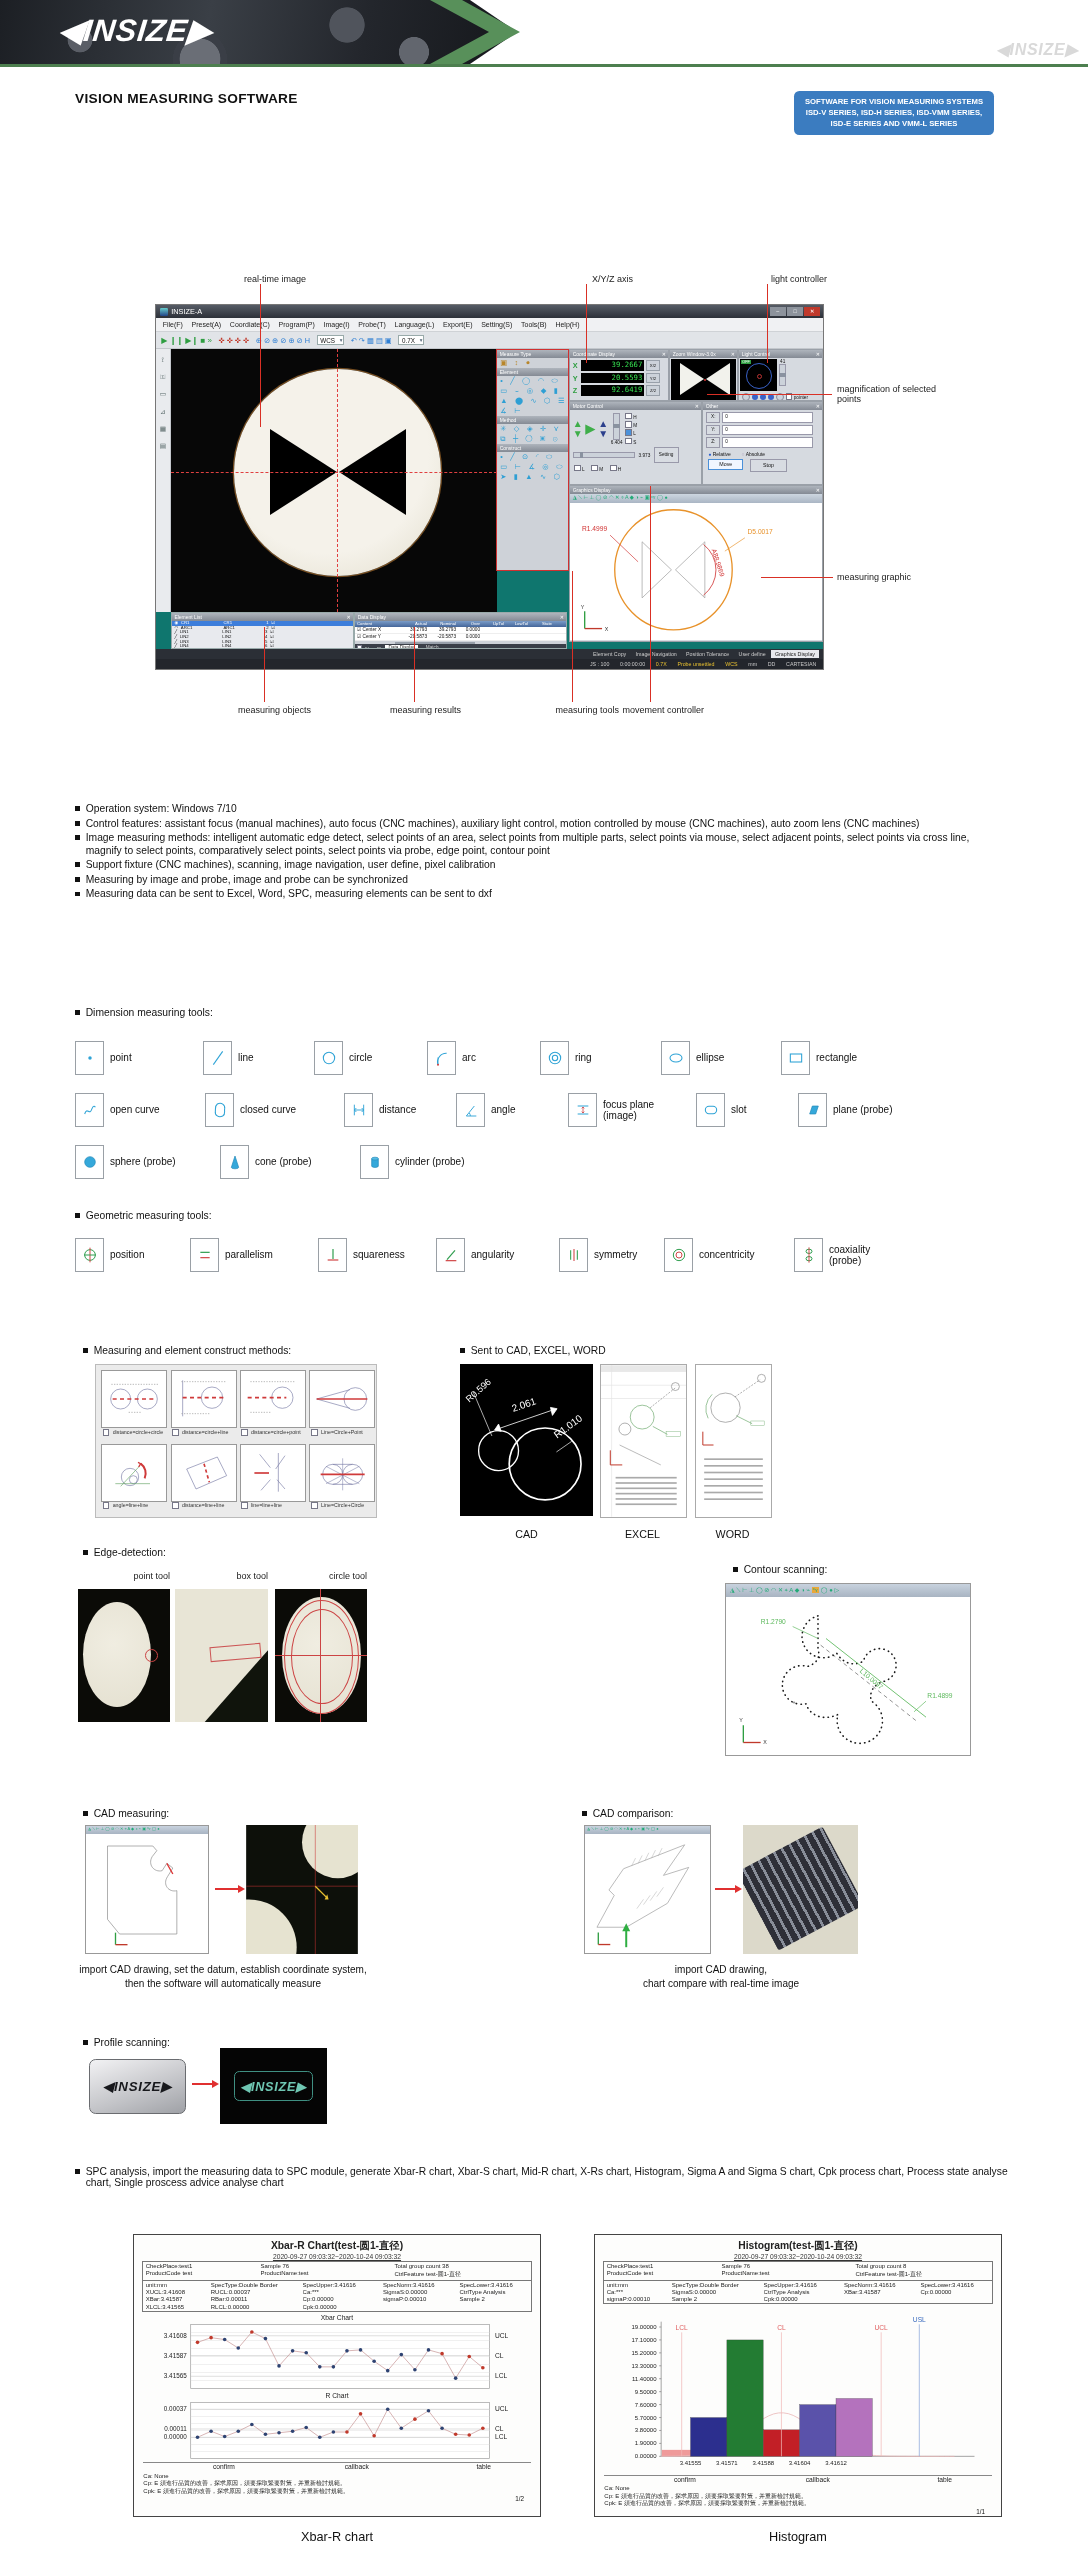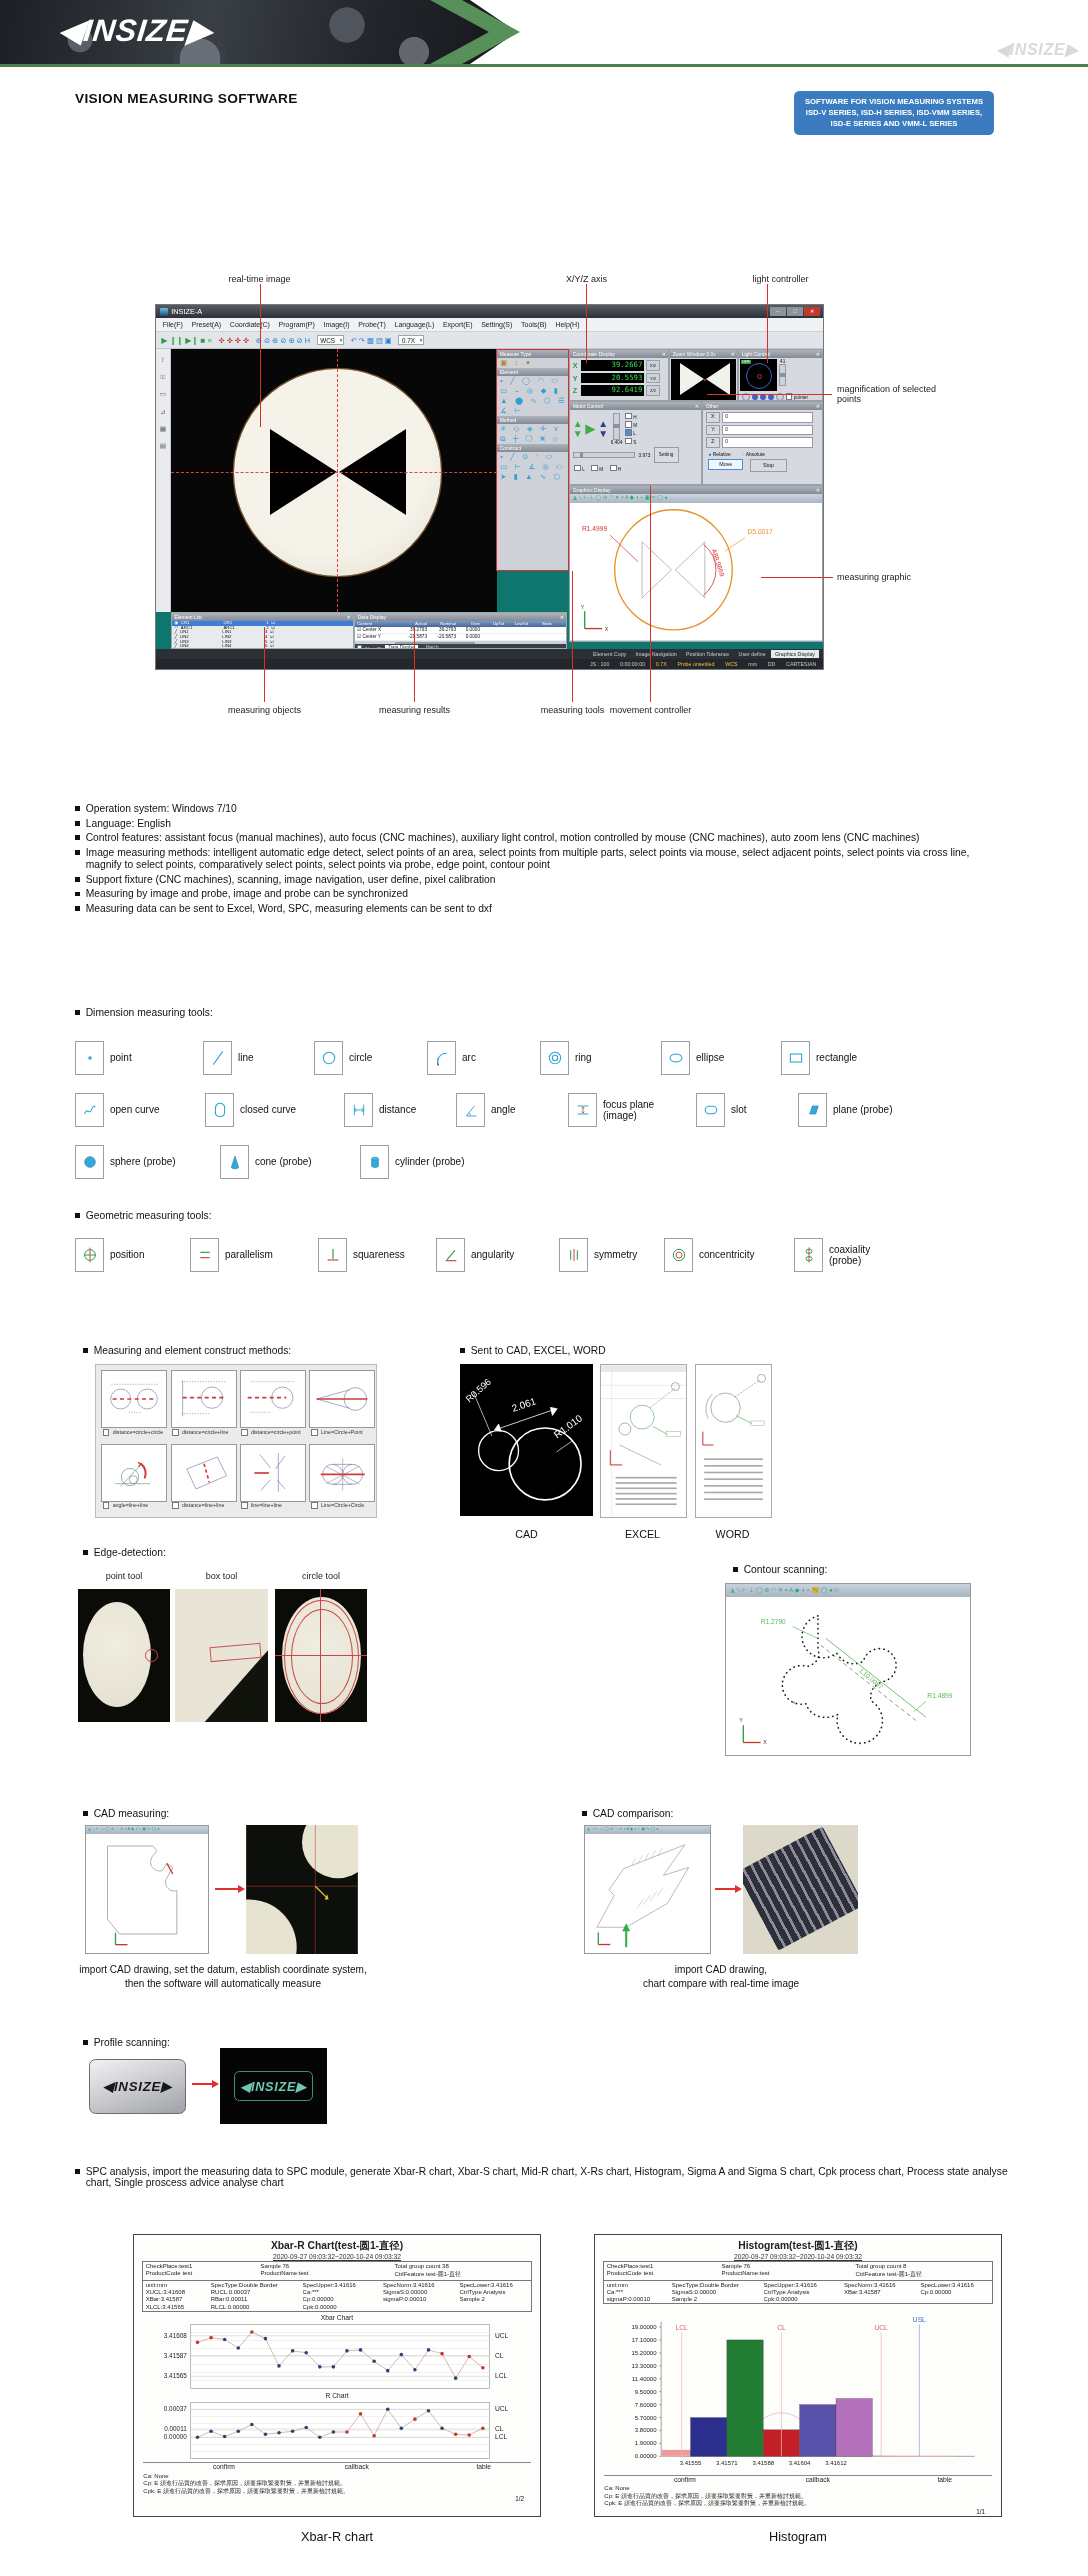--- a/index.html
+++ b/index.html
@@ -1,18 +1,18 @@
 <!DOCTYPE html>
 <html style="font-size:10.7px"><head>
 <meta charset="utf-8">
 <style>
 html,body{margin:0;padding:0}
 body{width:1089px;height:2576px;position:relative;background:#fff;font-family:"Liberation Sans",sans-serif;color:#111;overflow:hidden}
 .ab{position:absolute}
-.ann{position:absolute;font-size:9px;color:#222;text-align:center;z-index:40}
+.ann{position:absolute;font-size:9px;color:#222;text-align:right;z-index:40}
 .rline{position:absolute;background:#d93025;z-index:39}
 .bullet{position:absolute;display:flex;gap:6px;font-size:10.3px;color:#111;align-items:flex-start}
 .sq{width:4.7px;height:4.7px;background:#111;margin-top:3.3px;flex:0 0 auto}
 .tool{position:absolute;display:flex;align-items:center;gap:6px}
 .tbox{width:27px;height:32px;background:#fff;border:0.7px solid #9aa0a6;display:flex;align-items:center;justify-content:center;flex:0 0 auto}
 .tlabel{font-size:10px;max-width:70px;line-height:1.15}
 svg{display:block}
 .win{position:absolute;left:155px;top:304px;width:667px;height:364px;border:0.7px solid #777;background:#0f766e;font-family:"Liberation Sans",sans-serif;z-index:10}
 .titlebar{position:absolute;left:0;top:0;width:100%;height:13.3px;background:linear-gradient(#565c66,#2c3038);color:#fff;font-size:7.3px;display:flex;align-items:center;padding-left:4px;box-sizing:border-box}
 .tlogo{width:8px;height:8px;background:linear-gradient(#6cc,#248);margin-right:3.3px;border-radius:1.3px}
@@ -437,24 +437,20 @@
 <div class="rline" style="left:414px;top:627px;width:0.7px;height:75px"></div>
 <div class="ann" style="left:526px;top:705px;width:93px">measuring tools</div>
 <div class="rline" style="left:572px;top:571px;width:0.7px;height:131px"></div>
 <div class="ann" style="left:597px;top:705px;width:107px">movement controller</div>
 <div class="rline" style="left:650px;top:486px;width:0.7px;height:216px"></div>
 
 <div class="ab" style="left:75px;top:803px;width:921px">
  <div class="feat">
       <span class="sq"></span>
       <span>Operation system: Windows 7/10</span>
-    </div>
- <div class="feat">
-      <span class="sq"></span>
-      <span>Language: English</span>
     </div>
  <div class="feat">
       <span class="sq"></span>
       <span>Control features: assistant focus (manual machines), auto focus (CNC machines), auxiliary light control, motion controlled by mouse (CNC machines), auto zoom lens (CNC machines)</span>
     </div>
  <div class="feat">
       <span class="sq"></span>
       <span>Image measuring methods: intelligent automatic edge detect, select points of an area, select points from multiple parts, select points via mouse, select adjacent points, select points via cross line, magnify to select points, comparatively select points, select points via probe, edge point, contour point</span>
     </div>
  <div class="feat">

